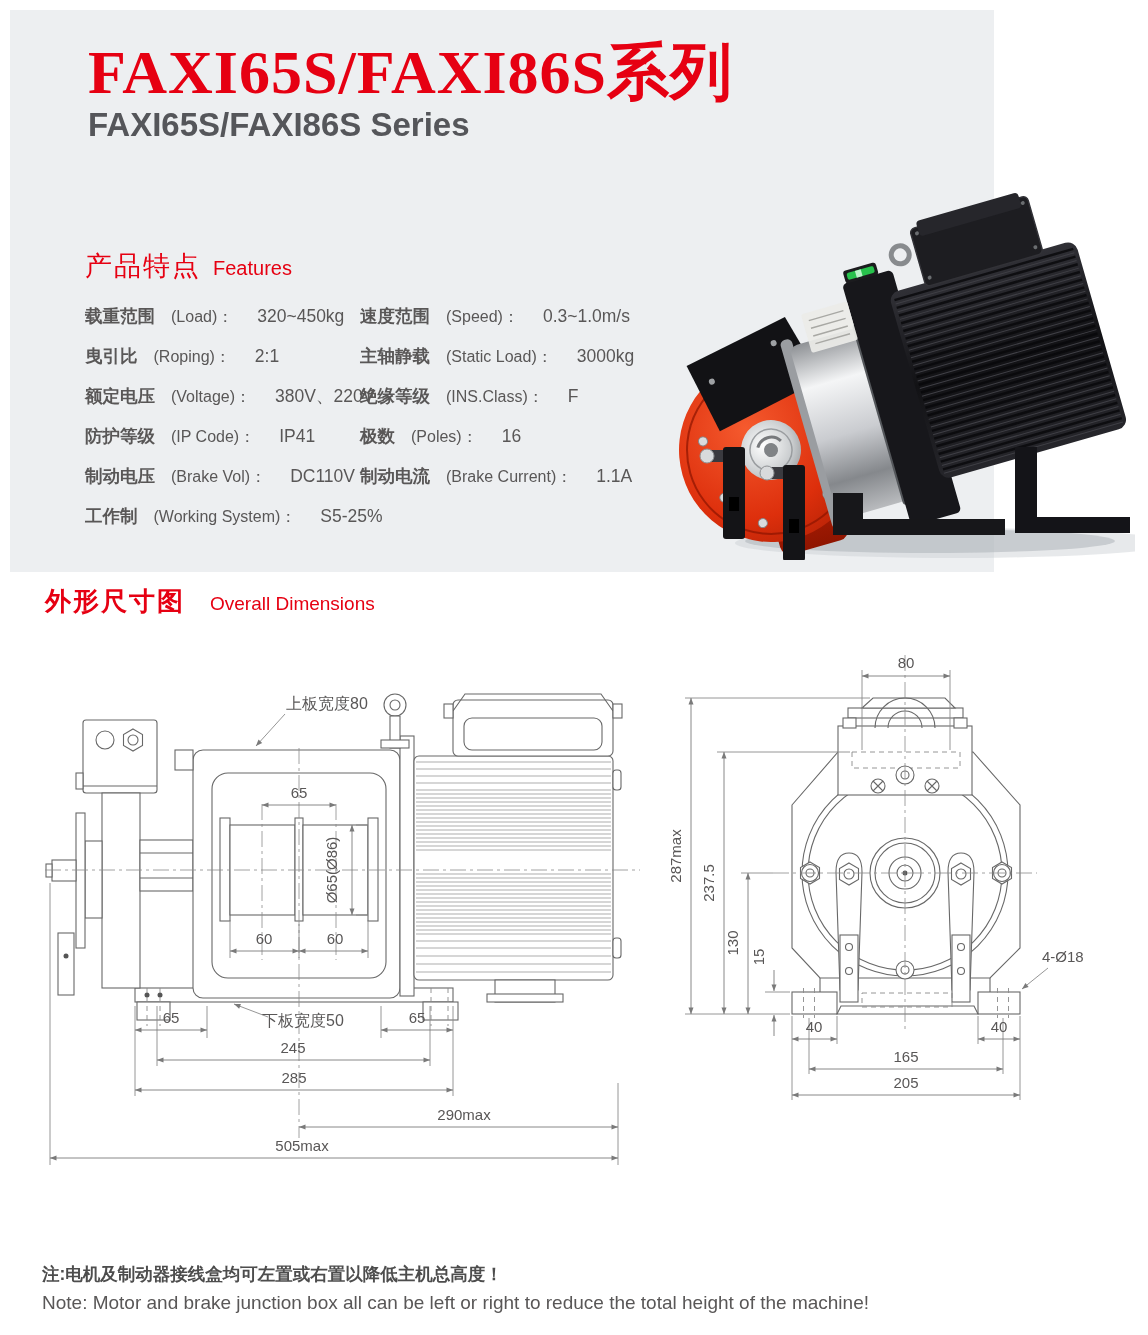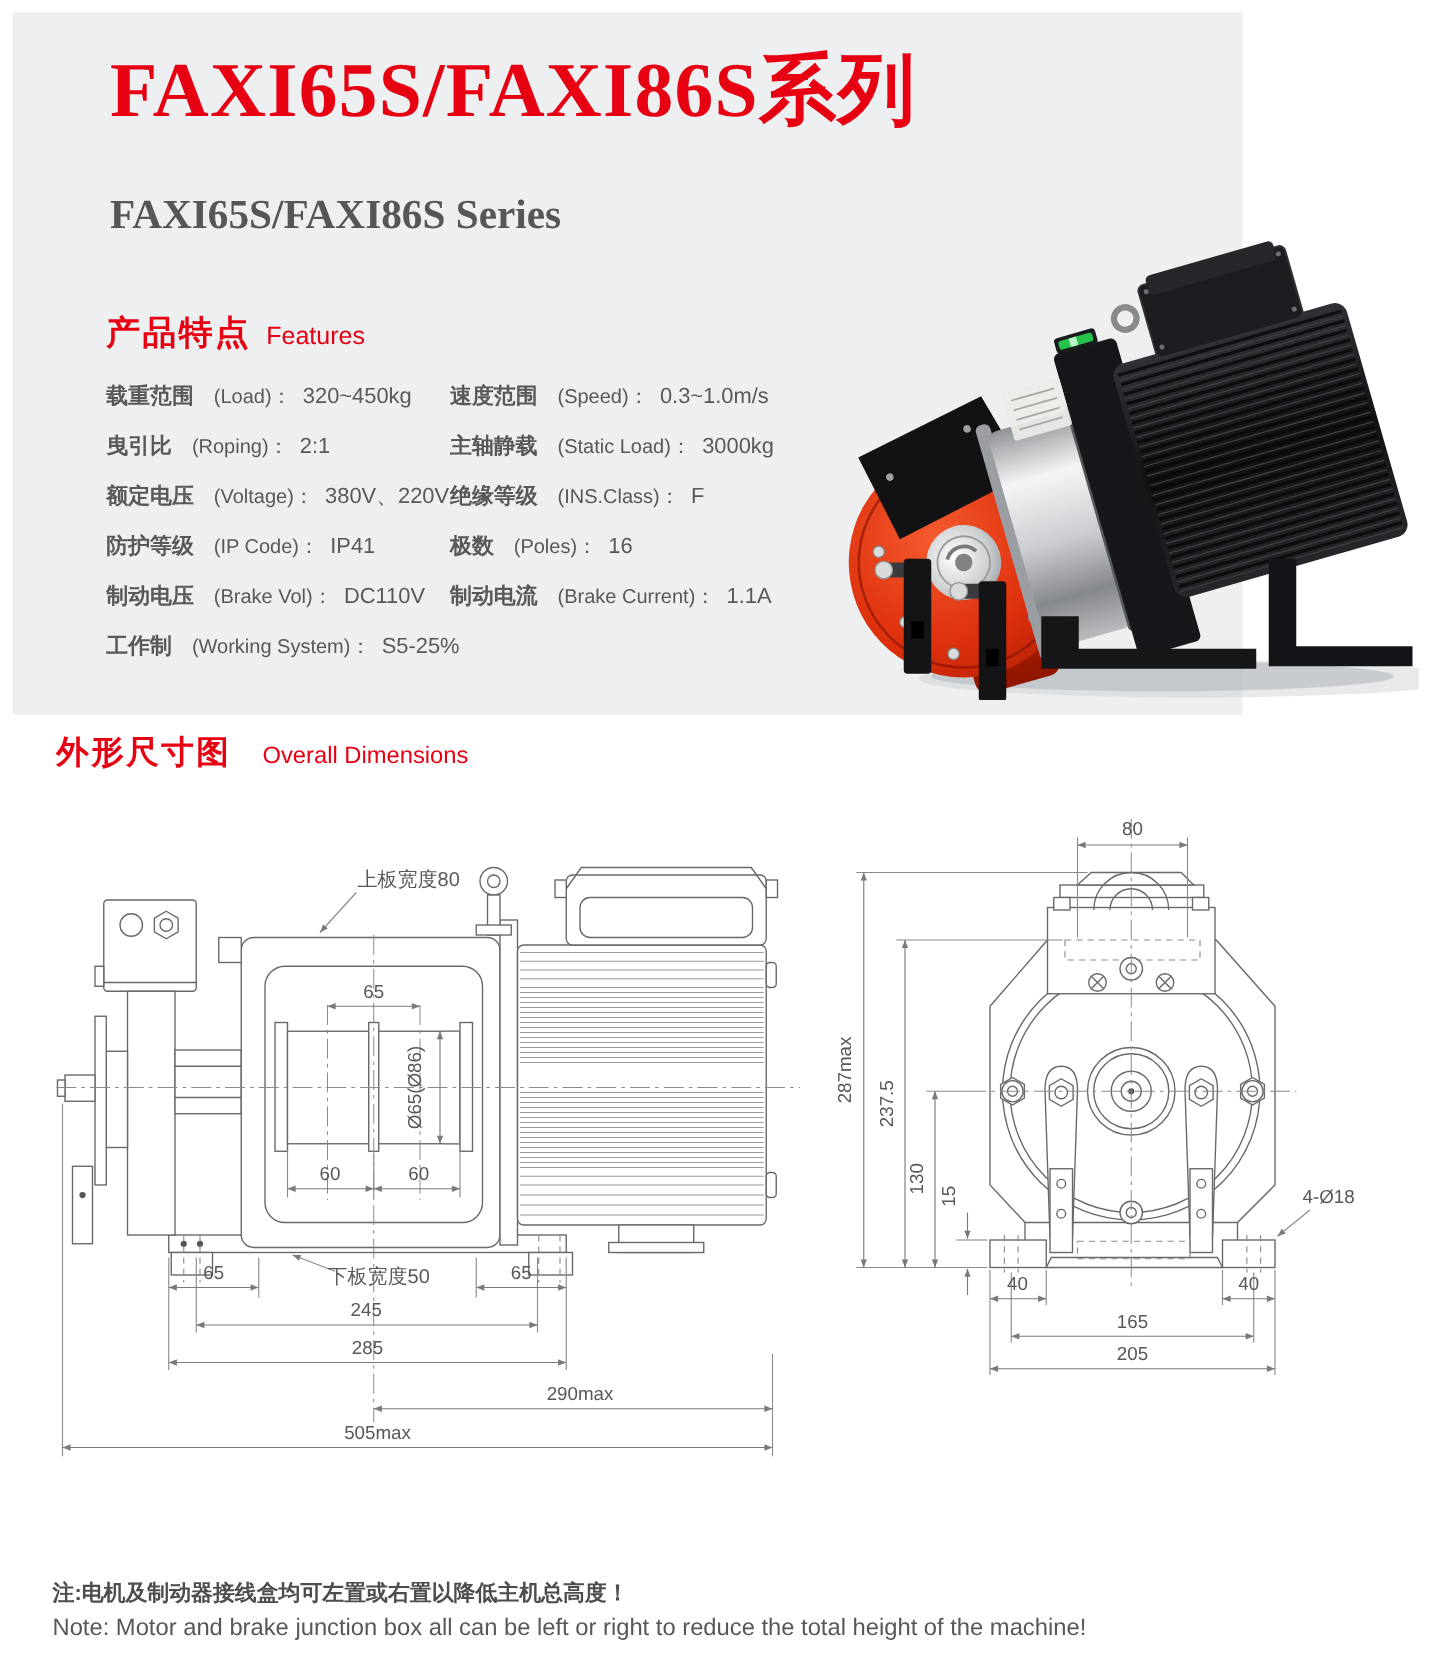--- a/index.html
+++ b/index.html
@@ -1,32 +1,32 @@
 <!DOCTYPE html>
 <html><head>
 <meta charset="utf-8">
 <style>
   html,body{margin:0;padding:0;background:#ffffff;}
   .page{position:relative;width:1148px;height:1335px;background:#ffffff;overflow:hidden;
         font-family:"Liberation Sans","DejaVu Sans",sans-serif;}
   .band{position:absolute;left:10px;top:10px;width:984px;height:562px;background:#edeff1;}
   .title-cn{position:absolute;left:78px;top:20px;font-family:"Liberation Serif","DejaVu Serif",serif;
             font-weight:700;font-size:62px;color:#e60012;letter-spacing:1px;white-space:nowrap;}
-  .title-en{position:absolute;left:78px;top:96px;font-family:Liberation Serif, serif;
-            font-weight:700;font-size:33px;color:#55565a;white-space:nowrap;margin-top:48px;}
+  .title-en{position:absolute;left:78px;top:96px;font-family:Liberation Sans, sans-serif;
+            font-weight:700;font-size:33px;color:#55565a;white-space:nowrap;}
   .feat-head{position:absolute;left:75px;top:238px;white-space:nowrap;}
-  .feat-head .cn{font-size:27px;font-weight:700;color:#e60012;letter-spacing:2px;}
+  .feat-head .cn{font-size:27px;font-weight:400;color:#e60012;letter-spacing:2px;}
   .feat-head .en{font-size:20px;color:#e60012;margin-left:12px;}
   .spec-col{position:absolute;top:296px;}
   .spec-col.left{left:75px;}
   .spec-col.right{left:350px;}
   .spec-row{height:20px;line-height:20px;margin-bottom:20px;white-space:nowrap;color:#595757;}
   .spec-row .sl{font-size:17.5px;font-weight:700;}
   .spec-row .se{font-size:16px;margin-left:16px;}
-  .spec-row .sv{font-size:17.5px;margin-left:9px;}
+  .spec-row .sv{font-size:17.5px;margin-left:24px;}
   .photo{position:absolute;left:665px;top:182px;width:460px;height:368px;}
   .dims-head{position:absolute;left:45px;top:584px;white-space:nowrap;}
   .dims-head .cn{font-size:26px;font-weight:700;color:#e60012;letter-spacing:2px;}
   .dims-head .en{font-size:19px;color:#e60012;margin-left:25px;}
   .svg-side{position:absolute;left:40px;top:648px;}
   .svg-front{position:absolute;left:660px;top:640px;}
   .note{position:absolute;left:42px;top:1262px;white-space:nowrap;}
   .note .cn{font-size:17.5px;font-weight:700;color:#4d4d4d;}
   .note .en{font-size:19px;margin-top:6px;color:#595757;}
   

